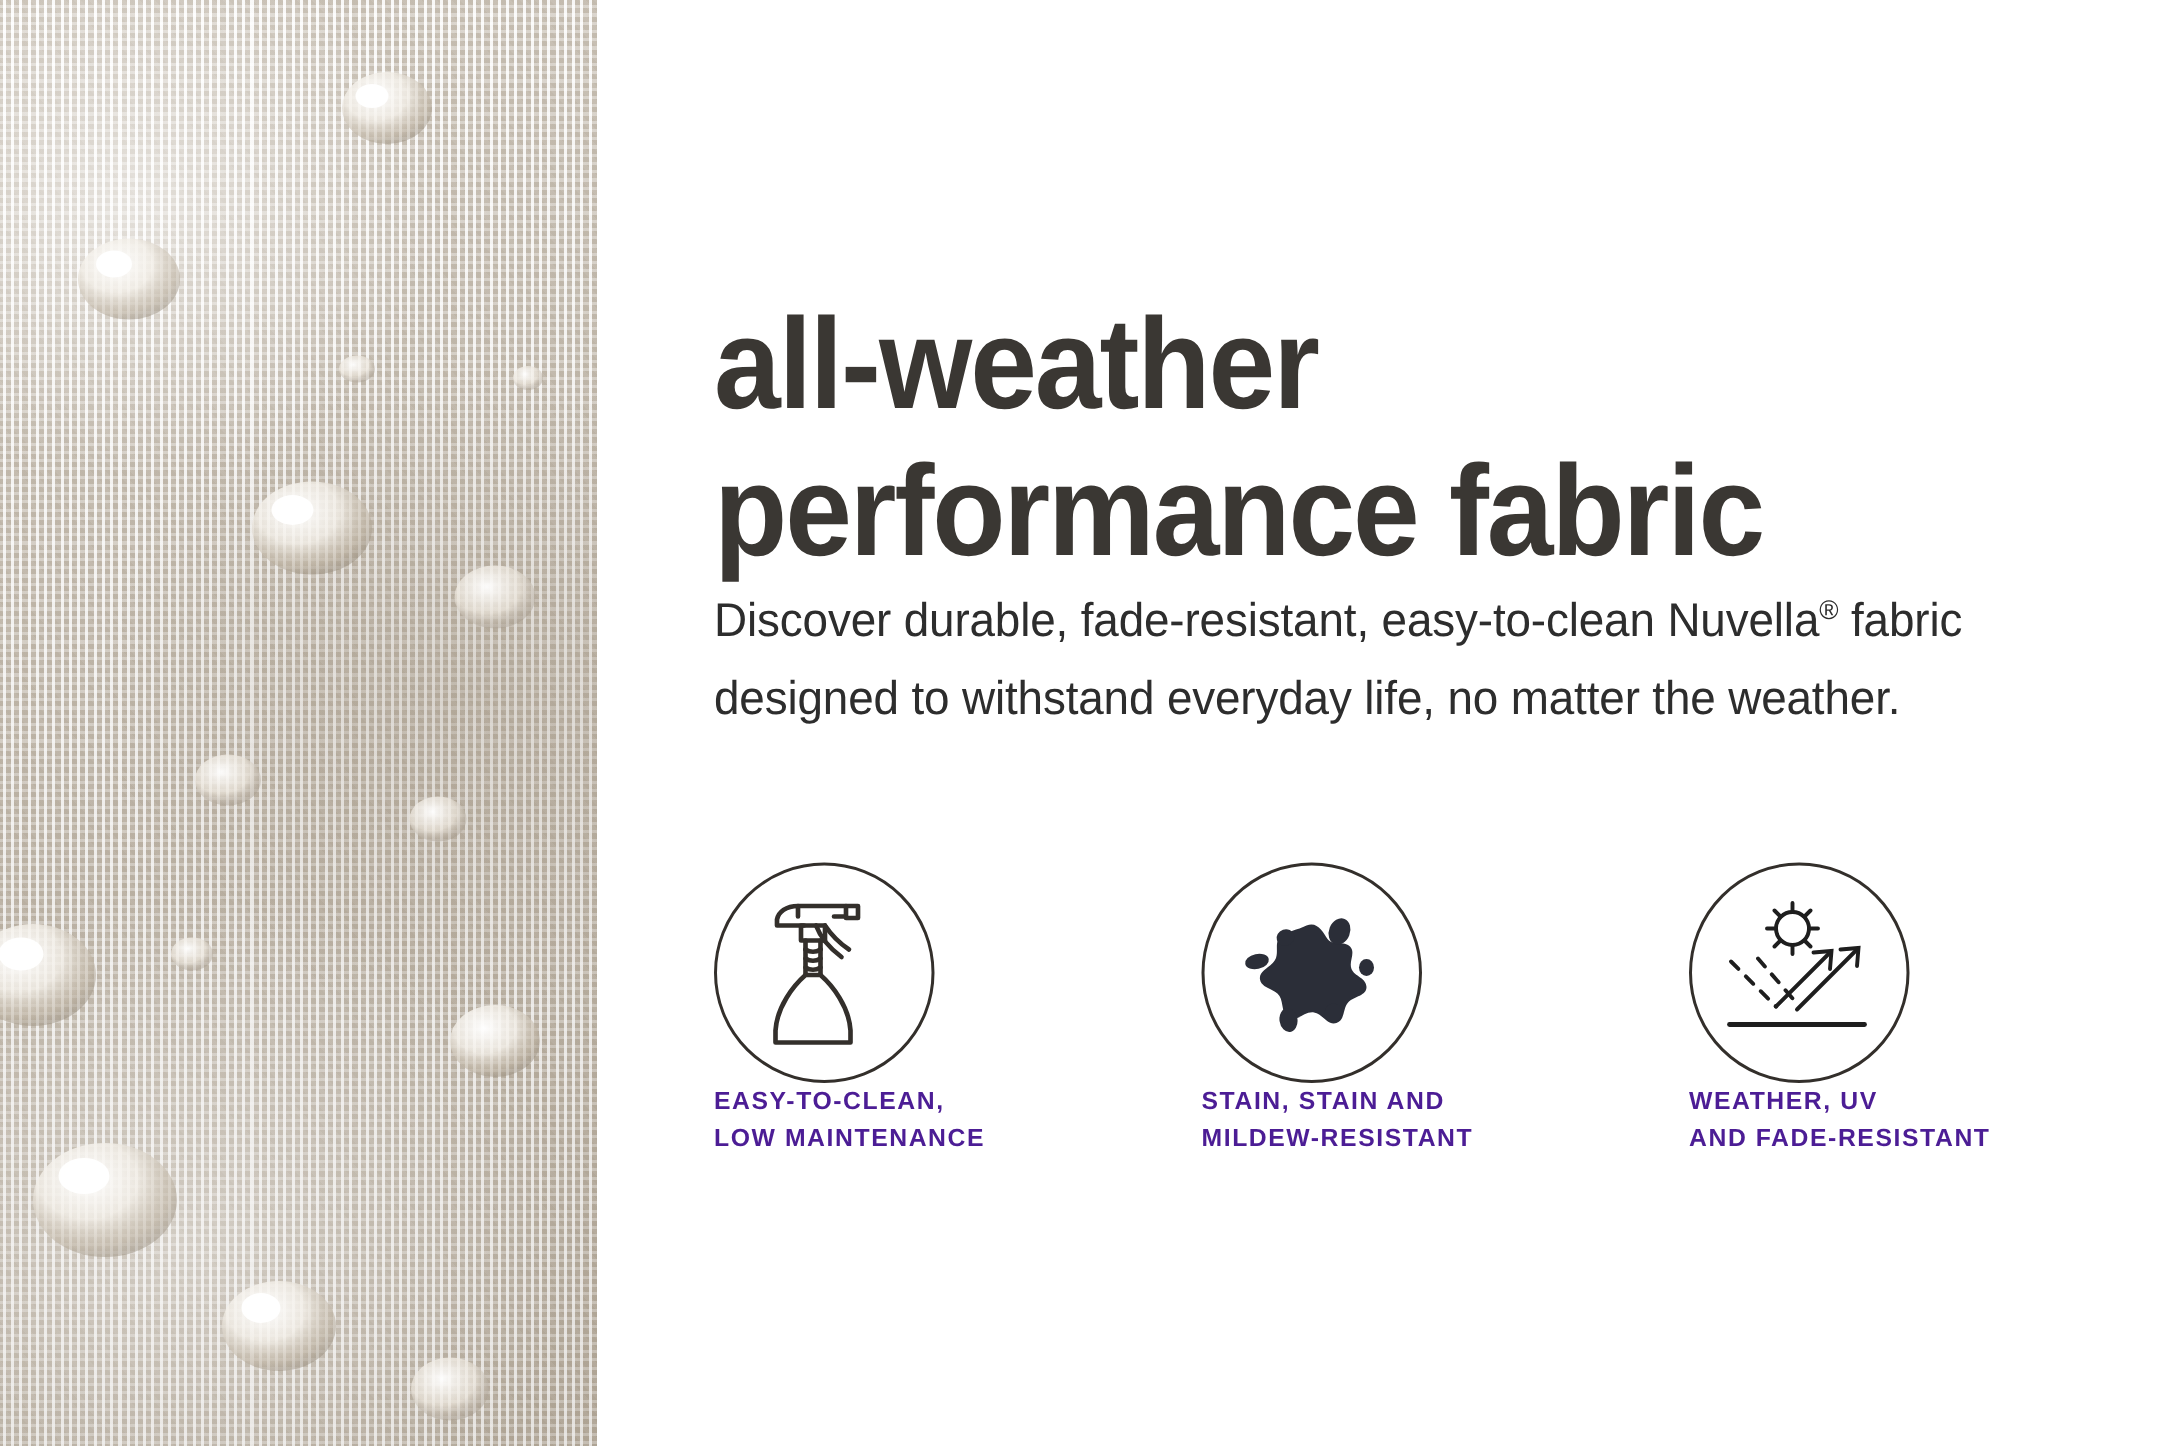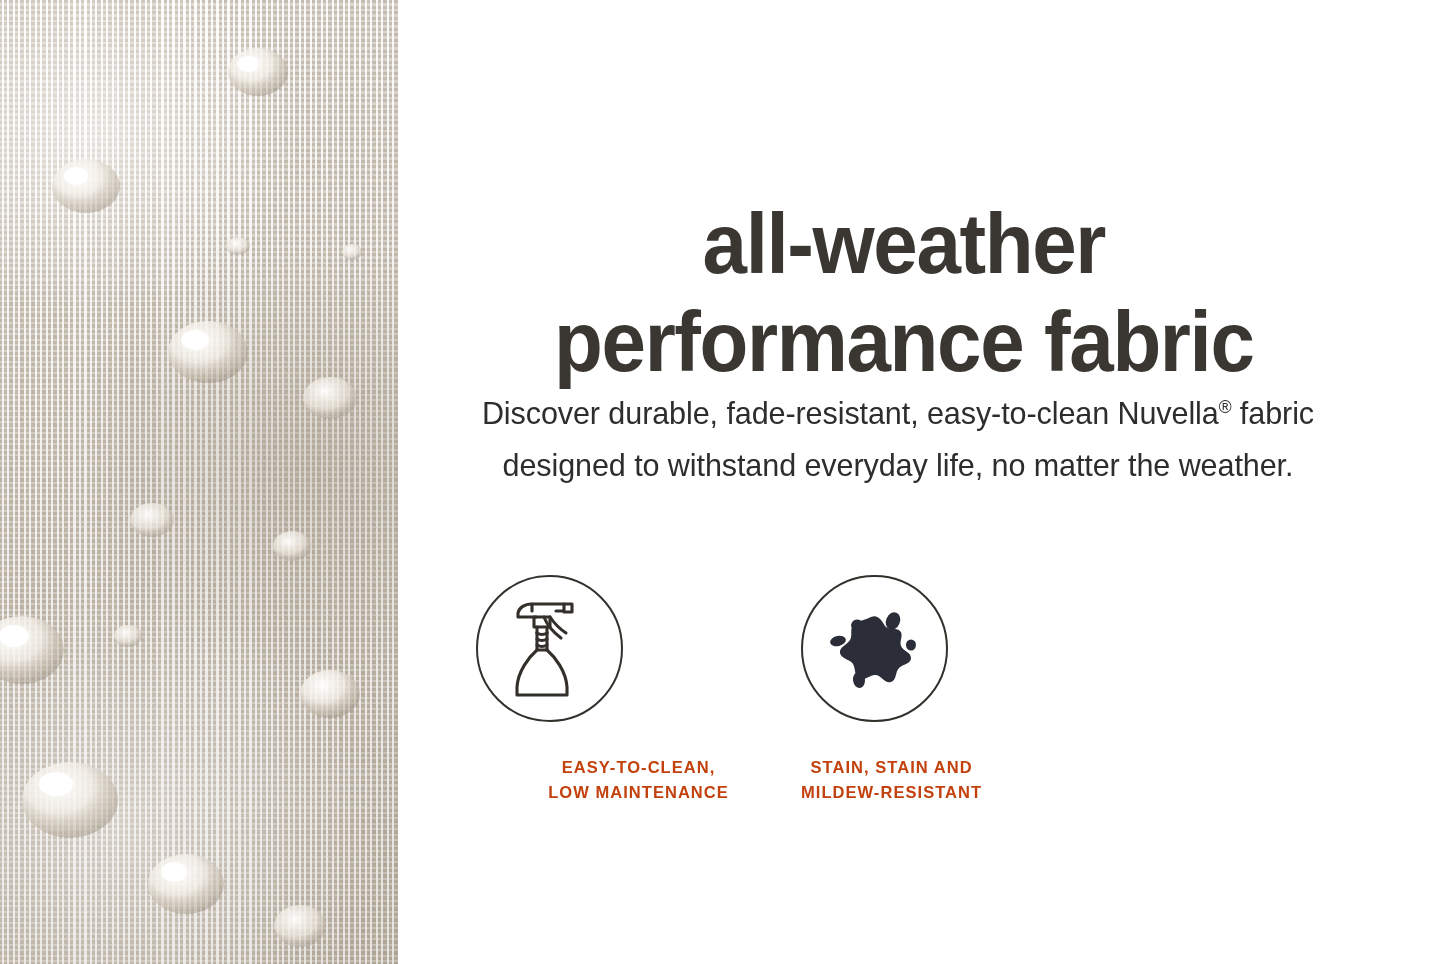--- a/index.html
+++ b/index.html
@@ -2,21 +2,21 @@
 <html><head>
 <meta charset="utf-8">
 <style>
   html,body{margin:0;padding:0;}
   body{
     width:1445px;height:964px;
     background:#ffffff;
     font-family:"Liberation Sans", sans-serif;
     overflow:hidden;
   }
-  .stage{position:relative;width:1445px;height:964px;background:#fff;text-align:center;}
+  .stage{position:relative;width:1445px;height:964px;background:#fff;}
 
   
   .fabric-panel{
     position:absolute;left:0;top:0;width:398px;height:964px;
     overflow:hidden;background:#d9d2c6;
   }
   .weave{
     position:absolute;left:-20px;top:-20px;width:440px;height:1010px;
     background-color:#d7cfc2;
     background-image:
@@ -73,22 +73,21 @@
   }
   .feature{width:325px;}
   .feature:last-child{width:auto;}
   .icon-circle{
     width:147px;height:147px;border-radius:50%;
     border:2.2px solid #332f2b;
     display:flex;align-items:center;justify-content:center;
     box-sizing:border-box;
   }
   .caption{
-    margin-top:33px;
-    color:#c2410c;
+    color:#4c1d95;
     font-weight:bold;
     font-size:16.5px;
     line-height:25px;
     letter-spacing:1.05px;
     white-space:pre-line;
   }
 </style>
 </head>
 <body>
 
@@ -184,16 +183,38 @@
               <ellipse cx="36" cy="81" rx="6" ry="8" transform="rotate(-8 36 81)"></ellipse>
               <ellipse cx="66" cy="76" rx="6" ry="6"></ellipse>
               <ellipse cx="88" cy="46" rx="5" ry="5.6"></ellipse>
             </g>
           </svg>
         </div>
         <div class="caption">STAIN, STAIN AND
 MILDEW-RESISTANT</div>
       </div>
 
+      <div class="feature">
+        <div class="icon-circle">
+          <svg width="104" height="100" viewBox="0 0 104 100" fill="none" stroke="#1e1e1e" stroke-width="2.6" stroke-linecap="round">
+
+            <circle cx="47" cy="20" r="11"></circle>
+            <path d="M47 3 L47 9 M47 31 L47 37 M30 20 L36 20 M58 20 L64 20
+                     M35 8 L39 12 M55 28 L59 32 M59 8 L55 12 M39 28 L35 32"></path>
+
+            <path d="M6 42 L36 72" stroke-dasharray="7 7"></path>
+            <path d="M24 40 L50 70" stroke-dasharray="7 7"></path>
+
+            <path d="M36 72 L72 36"></path>
+            <path d="M61 36 L73 35 L72 47"></path>
+            <path d="M50 74 L90 34"></path>
+            <path d="M79 34 L91 33 L90 45"></path>
+
+            <path d="M5 84 L95 84" stroke-width="3.2"></path>
+          </svg>
+        </div>
+        <div class="caption">WEATHER, UV
+AND FADE-RESISTANT</div>
+      </div>
 
     </div>
   </div>
 </div>
 
 </body></html>

